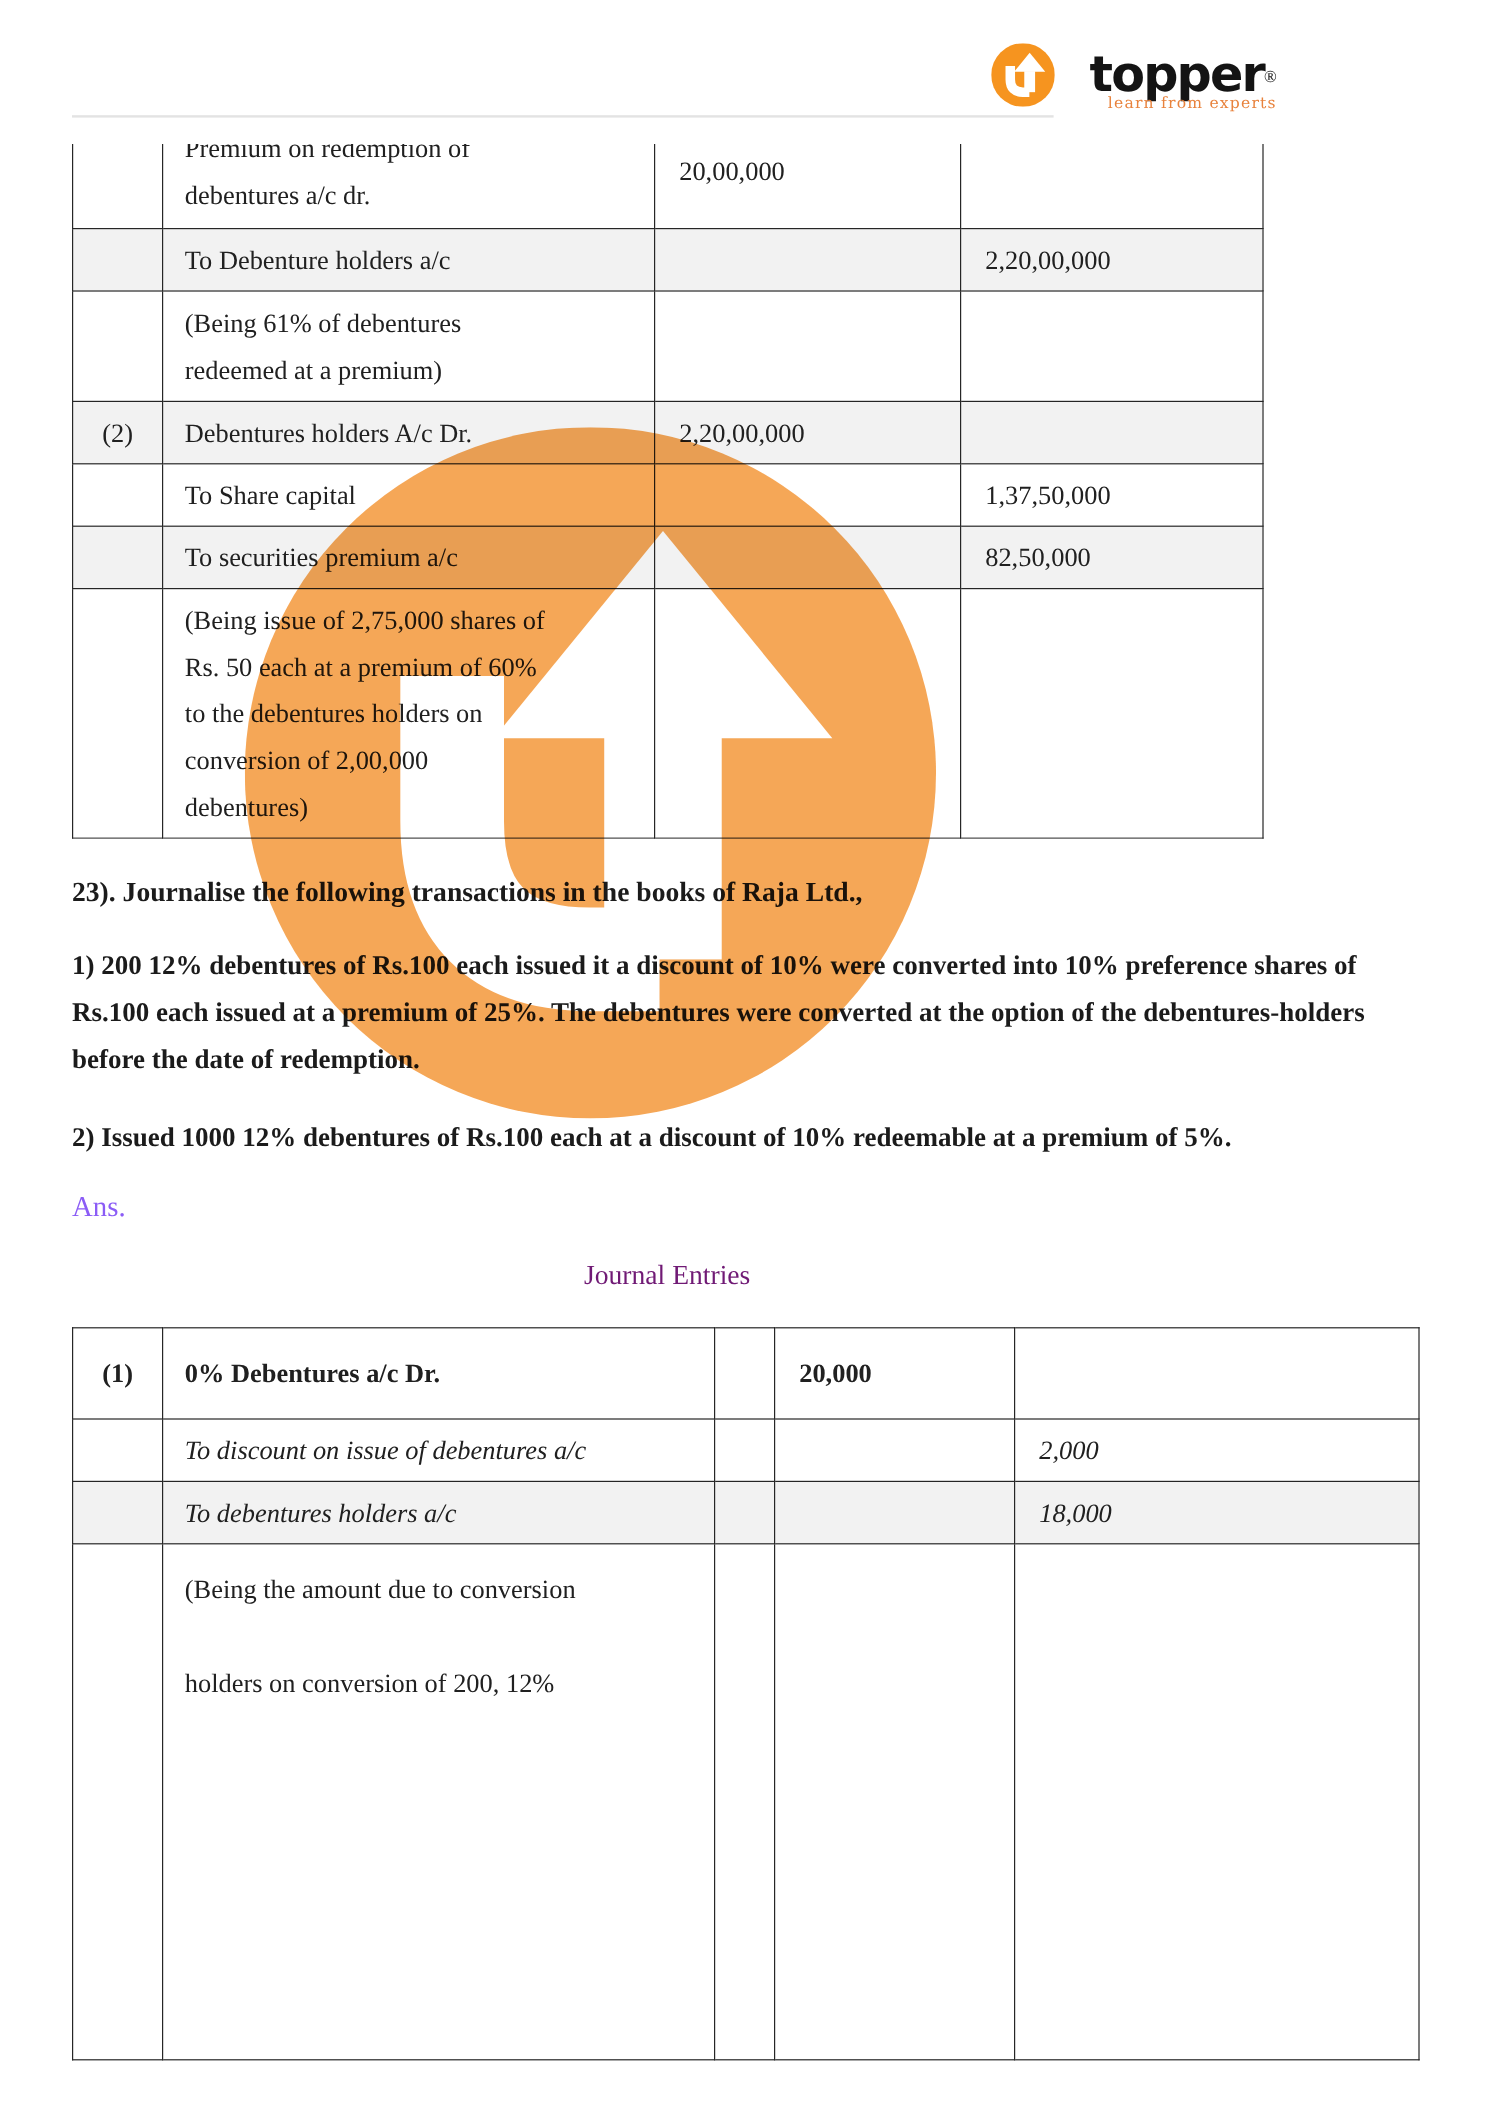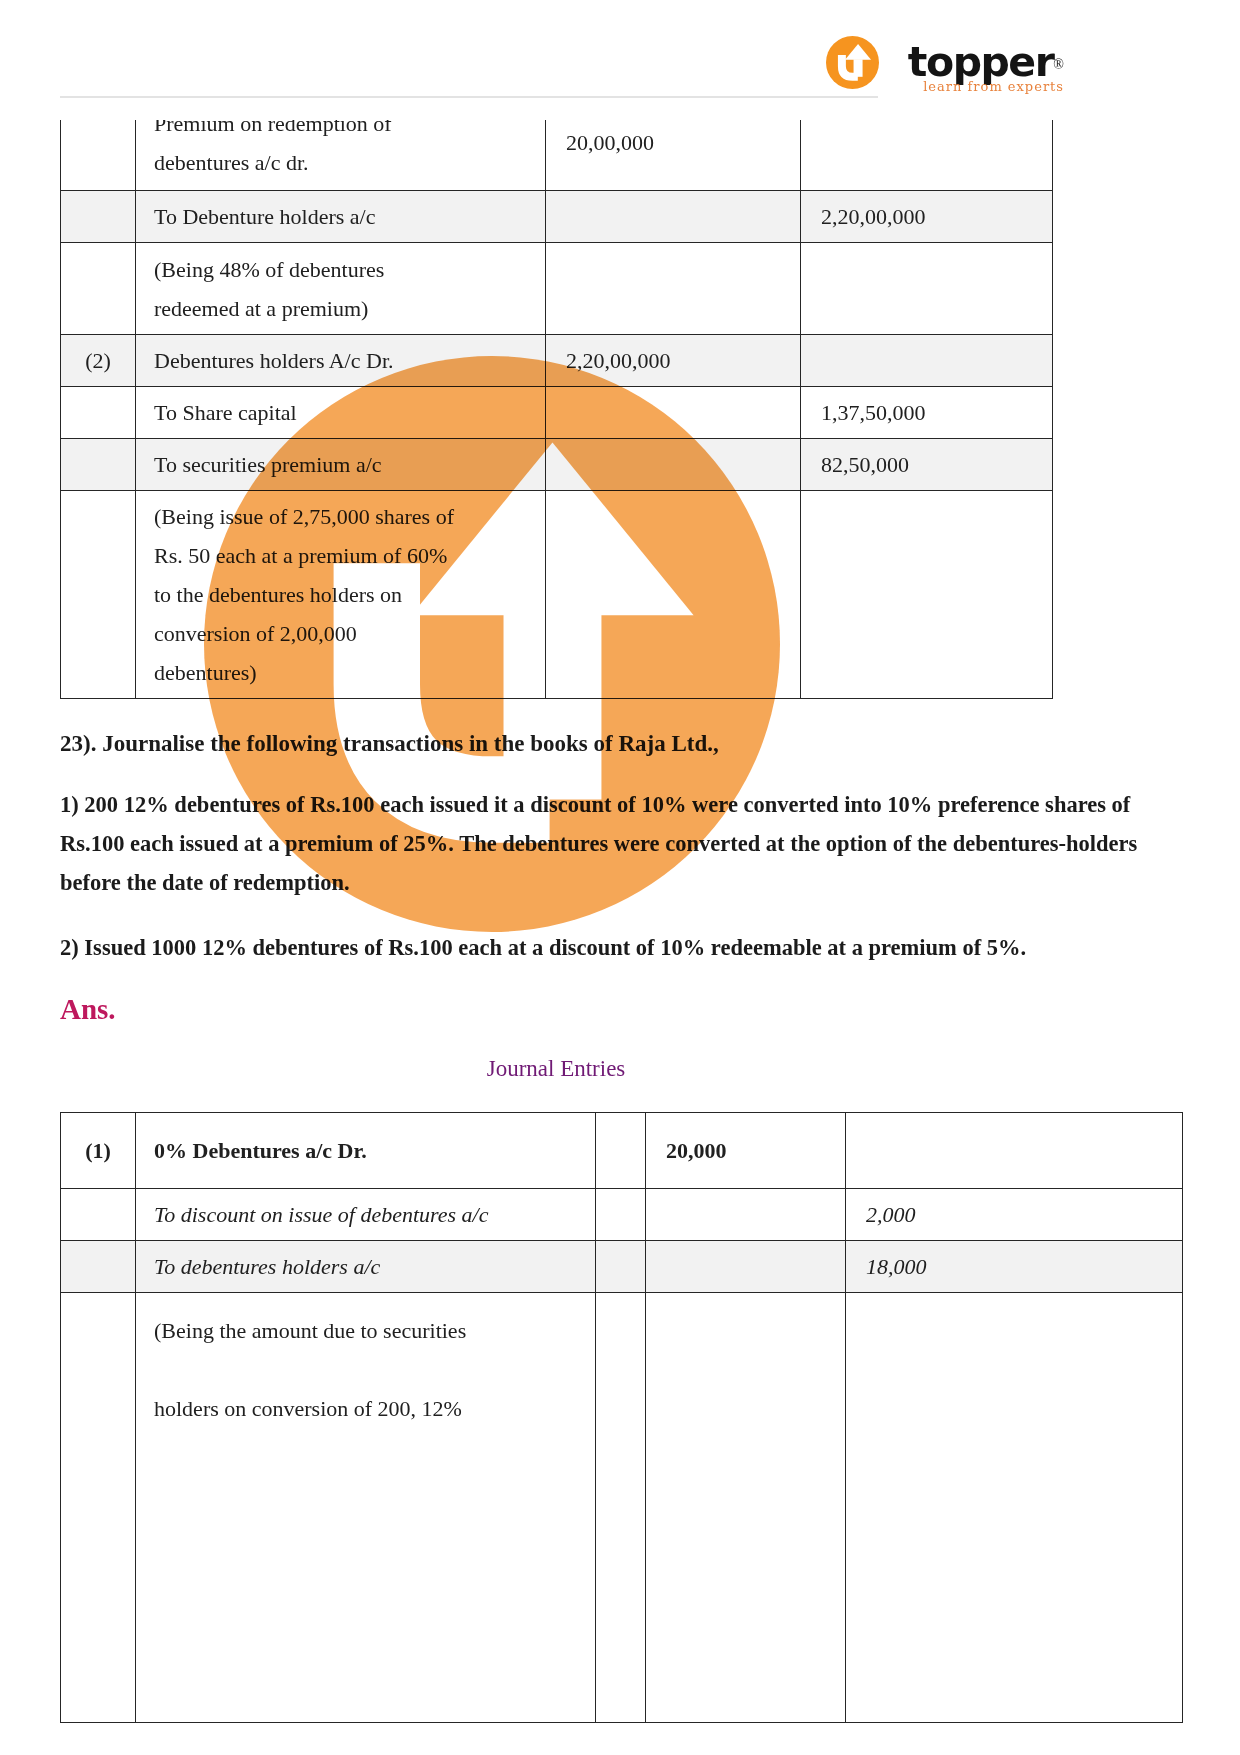--- a/index.html
+++ b/index.html
@@ -43,21 +43,21 @@
   #t1 tr:nth-child(7){height:207px;}
 
   #t2{width:1122px;margin-top:30px;}
   #t2 tr:nth-child(1){height:76px;}
   #t2 tr:nth-child(2),#t2 tr:nth-child(3){height:52px;font-style:italic;}
   #t2 tr:nth-child(4){height:430px;}
   #t2 tr:nth-child(4) td{vertical-align:top;padding-top:18px;}
 
   .h23{margin:30px 0 0 0;font-size:23px;font-weight:bold;line-height:30px;color:#1b1b1b;}
   .para{margin:26px 0 0 0;font-size:22.5px;font-weight:bold;line-height:39px;color:#1b1b1b;width:1124px;}
-  .ans{margin:26px 0 0 0;font-size:29px;font-weight:bold;color:#be185d;}
+  .ans{margin:26px 0 0 0;font-size:24px;font-weight:normal;color:#8b5cf6;}
   .jtitle{margin:30px 0 0 0;width:992px;text-align:center;font-size:23px;font-weight:normal;color:#701a75;}
 </style>
 </head>
 <body>
 
 <div class="page">
 
   <div class="rule"></div>
   <div class="logo">
     <span class="logo-icon">
@@ -107,21 +107,21 @@
               <td class="sno"></td>
               <td>
                 <div class="ln">To Debenture holders a/c</div>
               </td>
               <td class="amt"></td>
               <td class="amt">2,20,00,000</td>
             </tr>
             <tr>
               <td class="sno"></td>
               <td>
-                <div class="ln">(Being 48% of debentures</div>
+                <div class="ln">(Being 61% of debentures</div>
                 <div class="ln">redeemed at a premium)</div>
               </td>
               <td class="amt"></td>
               <td class="amt"></td>
             </tr>
             <tr class="shaded">
               <td class="sno">(2)</td>
               <td>
                 <div class="ln">Debentures holders A/c Dr.</div>
               </td>
@@ -198,21 +198,21 @@
             <td>
               <div class="ln">To debentures holders a/c</div>
             </td>
             <td></td>
             <td class="amt"></td>
             <td class="amt">18,000</td>
           </tr>
           <tr>
             <td class="sno"></td>
             <td>
-              <div class="ln">(Being the amount due to securities</div>
+              <div class="ln">(Being the amount due to conversion</div>
               <div class="ln">&nbsp;</div>
               <div class="ln">holders on conversion of 200, 12%</div>
             </td>
             <td></td>
             <td class="amt"></td>
             <td class="amt"></td>
           </tr>
         </tbody>
     </table>
 

